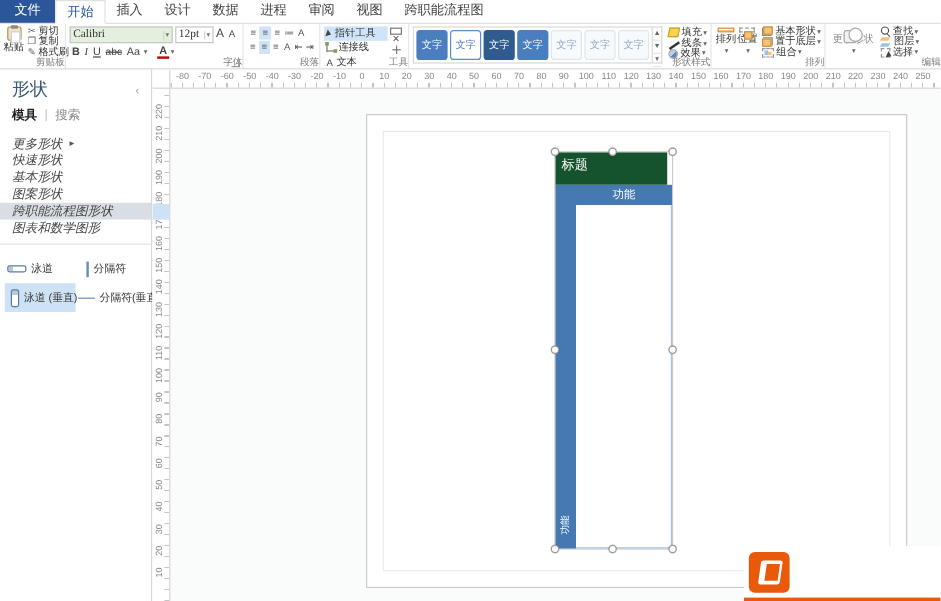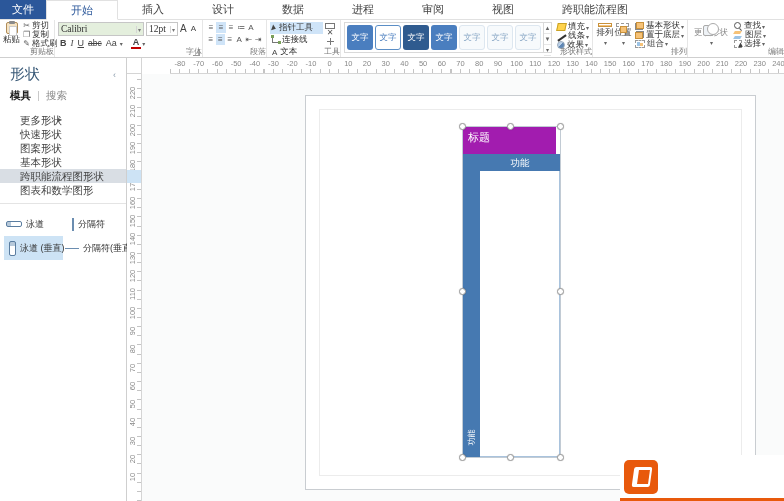--- a/index.html
+++ b/index.html
@@ -1,20 +1,20 @@
 <!DOCTYPE html>
 <html><head>
 <meta charset="utf-8">
 <style>
   *{box-sizing:border-box;margin:0;padding:0;}
   html,body{width:784px;height:501px;overflow:hidden;background:#fff;
     font-family:"Liberation Sans","DejaVu Sans",sans-serif;}
   
   .tabs-row{height:20px;display:flex;align-items:stretch;background:#fff;border-bottom:1px solid #e1e1e1;font-size:11px;color:#444;}
-  .rtab{padding:0 24px;line-height:19px;cursor:default;white-space:nowrap;}
+  .rtab{padding:0 9px;line-height:19px;cursor:default;white-space:nowrap;}
   .rtab.file{background:#2b579a;color:#fff;padding:0 12px;}
   .rtab.active{color:#2b579a;background:#fff;border:1px solid #e1e1e1;border-bottom:1px solid #fff;margin-bottom:-1px;}
   
   .ribbon{height:38px;display:flex;background:#fff;border-bottom:1px solid #cfcfcf;}
   .rgroup{position:relative;border-right:1px solid #e6e6e6;padding:2px 3px 11px;flex-shrink:0;}
   .glabel{position:absolute;bottom:0;left:0;right:0;text-align:right;font-size:8px;color:#7c7c7c;}
   .launcher{position:absolute;right:2px;bottom:1px;width:7px;height:7px;border-right:1px solid #9a9a9a;border-bottom:1px solid #9a9a9a;}
   .row{display:flex;align-items:center;}
   .btn-lbl{font-size:8.5px;color:#333;white-space:nowrap;}
   .caret{font-size:6px;color:#666;margin-left:1px;}
@@ -104,50 +104,50 @@
   .i-select::after{content:"";position:absolute;right:-2px;bottom:-2px;width:0;height:0;border-left:4px solid #444;border-top:3px solid transparent;border-bottom:3px solid transparent;transform:rotate(25deg);}
   
   .main{display:flex;height:443px;}
   .sidebar{width:127px;border-right:1px solid #cfcfcf;background:#fff;position:relative;}
   .sb-title{font-size:15px;color:#3a5a78;padding:7px 10px 3px;display:flex;align-items:center;}
   .sb-collapse{margin-left:auto;font-size:9px;color:#8899aa;}
   .sb-tabs{display:flex;font-size:10.5px;padding:2px 10px 4px;align-items:center;}
   .sb-tab{color:#888;}
   .sb-tab.active{color:#222;font-weight:bold;}
   .sb-tabsep{width:1px;height:10px;background:#c9c9c9;margin:0 7px;}
-  .shape-item{font-size:10.5px;color:#444;height:14px;line-height:14px;padding-left:20px;position:relative;white-space:nowrap;}
+  .shape-item{font-size:10.5px;color:#444;height:14px;line-height:14px;padding-left:10px;position:relative;white-space:nowrap;font-style:italic;}
   .shape-item.active{background:#d9dee4;}
   .shape-item.more::after{content:"▸";position:absolute;left:58px;font-size:8px;color:#555;}
   .sb-sep{height:1px;background:#e4e4e4;margin:6px 0 8px;}
   .stencil-grid{display:flex;flex-wrap:wrap;padding-left:4px;}
   .stencil-cell{width:59px;height:24px;display:flex;align-items:center;font-size:9px;color:#333;padding:0 2px;white-space:nowrap;}
   .stencil-cell.selected{background:#cde3f5;}
   .sicon{flex-shrink:0;margin-right:4px;display:inline-block;}
   .sicon.i-swimlane-h{width:16px;height:6px;border:1px solid #5a7da0;border-radius:2px;background:linear-gradient(90deg,#b7c9da 4px,#fff 4px);}
   .sicon.i-separator-v{width:2px;height:13px;background:#6b8db0;margin-left:7px;}
   .sicon.i-swimlane-v{width:7px;height:15px;border:1px solid #5a7da0;border-radius:2px;background:linear-gradient(#b7c9da 4px,#fff 4px);margin-left:3px;}
   .sicon.i-separator-h{width:14px;height:1px;background:#6b8db0;position:relative;}
   
   .canvas{flex:1;position:relative;background:#fff;overflow:hidden;}
   .corner{position:absolute;left:0;top:0;width:15px;height:16px;background:#fff;border-right:1px solid #d5d5d5;border-bottom:1px solid #d5d5d5;z-index:3;}
   .hruler{position:absolute;left:15px;top:0;right:0;height:16px;background:#fff;border-bottom:1px solid #d5d5d5;z-index:2;
     background-image:repeating-linear-gradient(90deg,#c4c4c4 0 1px,transparent 1px 9.35px);
-    background-size:100% 4px;background-position:0 100%;background-repeat:no-repeat;margin-left:28px;}
+    background-size:100% 4px;background-position:0 100%;background-repeat:no-repeat;}
   .hruler span{position:absolute;top:1px;width:20px;text-align:center;font-size:7.5px;color:#888;}
   .vruler{position:absolute;left:0;top:16px;bottom:0;width:15px;background:#fff;border-right:1px solid #d5d5d5;z-index:2;
     background-image:repeating-linear-gradient(0deg,#c4c4c4 0 1px,transparent 1px 9.15px);
     background-size:4px 100%;background-position:100% 0;background-repeat:no-repeat;}
   .vruler span{position:absolute;left:-2px;width:16px;height:10px;text-align:center;font-size:7.5px;color:#888;transform:rotate(-90deg);}
   .vr-hl{position:absolute;left:0;top:96px;width:14px;height:13px;background:#cde3f5;}
   .paste{position:absolute;left:15px;top:16px;right:0;bottom:0;background:#fafbfb;}
   .page{position:absolute;left:163px;top:21px;width:451px;height:395px;background:#fff;border:1px solid #c9cdd1;}
   .pmargin{position:absolute;inset:13px;border:1px solid #ececec;}
   
   .shape{position:absolute;left:321px;top:53px;width:97px;height:330px;box-shadow:0 0 0 1px #c2cbd4;}
-  .sl-title{position:absolute;left:0;top:0;right:4px;height:27px;background:#a21caf;color:#fff;font-size:11px;padding:3px 0 0 5px;}
+  .sl-title{position:absolute;left:0;top:0;right:4px;height:27px;background:#14532d;color:#fff;font-size:11px;padding:3px 0 0 5px;}
   .sl-strip{position:absolute;left:0;top:27px;width:17px;bottom:0;background:#4679b1;}
   .sl-side{position:absolute;left:-3px;bottom:14px;width:22px;text-align:center;color:#fff;font-size:8px;transform:rotate(-90deg);white-space:nowrap;}
   .sl-band{position:absolute;left:17px;top:27px;right:0;height:17px;background:#4679b1;color:#fff;font-size:9.5px;text-align:center;line-height:17px;}
   .sl-body{position:absolute;left:17px;top:44px;right:0;bottom:0;background:#fff;border-right:1px solid #a9c3dd;border-bottom:1px solid #a9c3dd;}
   .hdl{position:absolute;width:7px;height:7px;border-radius:50%;background:#fff;border:1px solid #9b9b9b;box-shadow:0 0 1px rgba(0,0,0,.25);z-index:4;}
   .h-tl{left:-4px;top:-4px;} .h-tm{left:44px;top:-4px;} .h-tr{right:-4px;top:-4px;}
   .h-ml{left:-4px;top:161px;} .h-mr{right:-4px;top:161px;}
   .h-bl{left:-4px;bottom:-4px;} .h-bm{left:44px;bottom:-4px;} .h-br{right:-4px;bottom:-4px;}
   
   .wm{position:absolute;right:0;bottom:0;width:164px;height:46px;background:#fff;z-index:5;border-bottom:3px solid #e8590c;display:flex;align-items:center;padding:2px 4px;}
@@ -371,22 +371,22 @@
     </div>
     <div class="sb-tabs">
       <span class="sb-tab active">模具</span>
       <span class="sb-tabsep"></span>
       <span class="sb-tab">搜索</span>
     </div>
     <div style="margin-top:6px;">
 
     <div class="shape-item more">更多形状</div>
         <div class="shape-item">快速形状</div>
+        <div class="shape-item">基本形状</div>
         <div class="shape-item">图案形状</div>
-        <div class="shape-item">基本形状</div>
         <div class="shape-item active">跨职能流程图形状</div>
         <div class="shape-item">图表和数学图形</div>
       </div>
     <div class="sb-sep"></div>
     <div class="stencil-grid">
 
     <div class="stencil-cell">
           <span class="sicon i-swimlane-h"></span>
           <span>泳道</span>
         </div>

